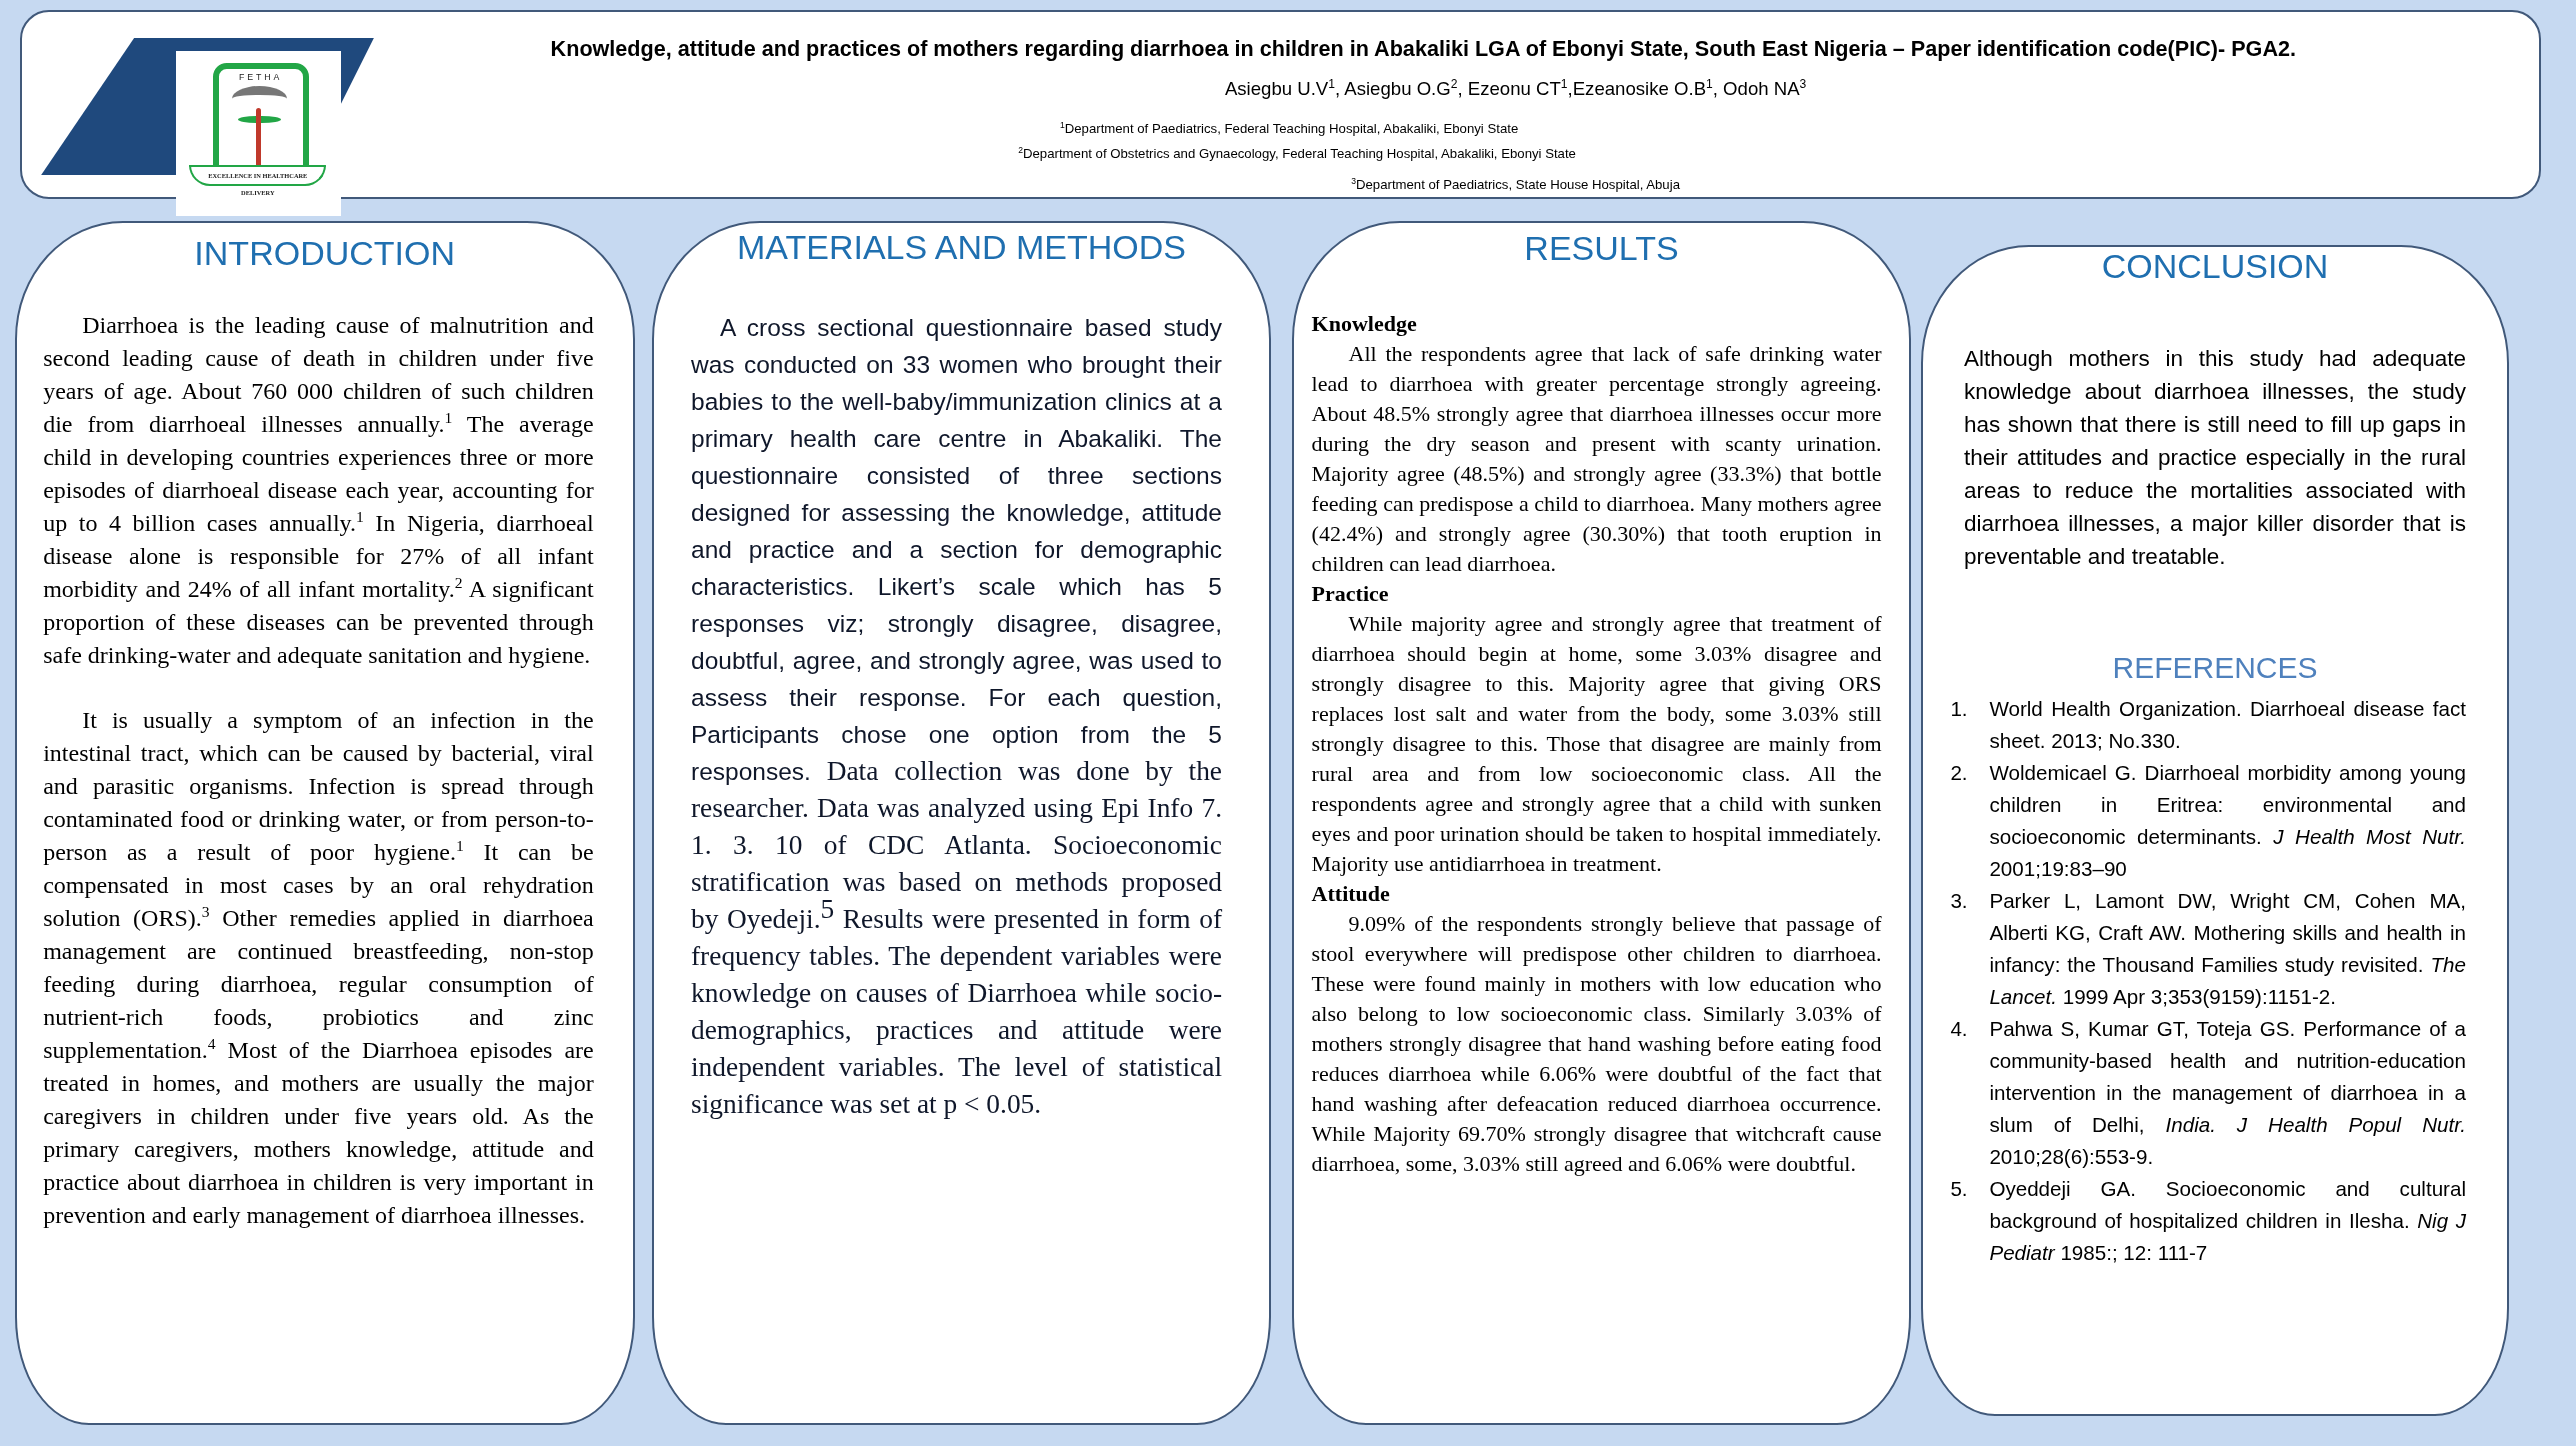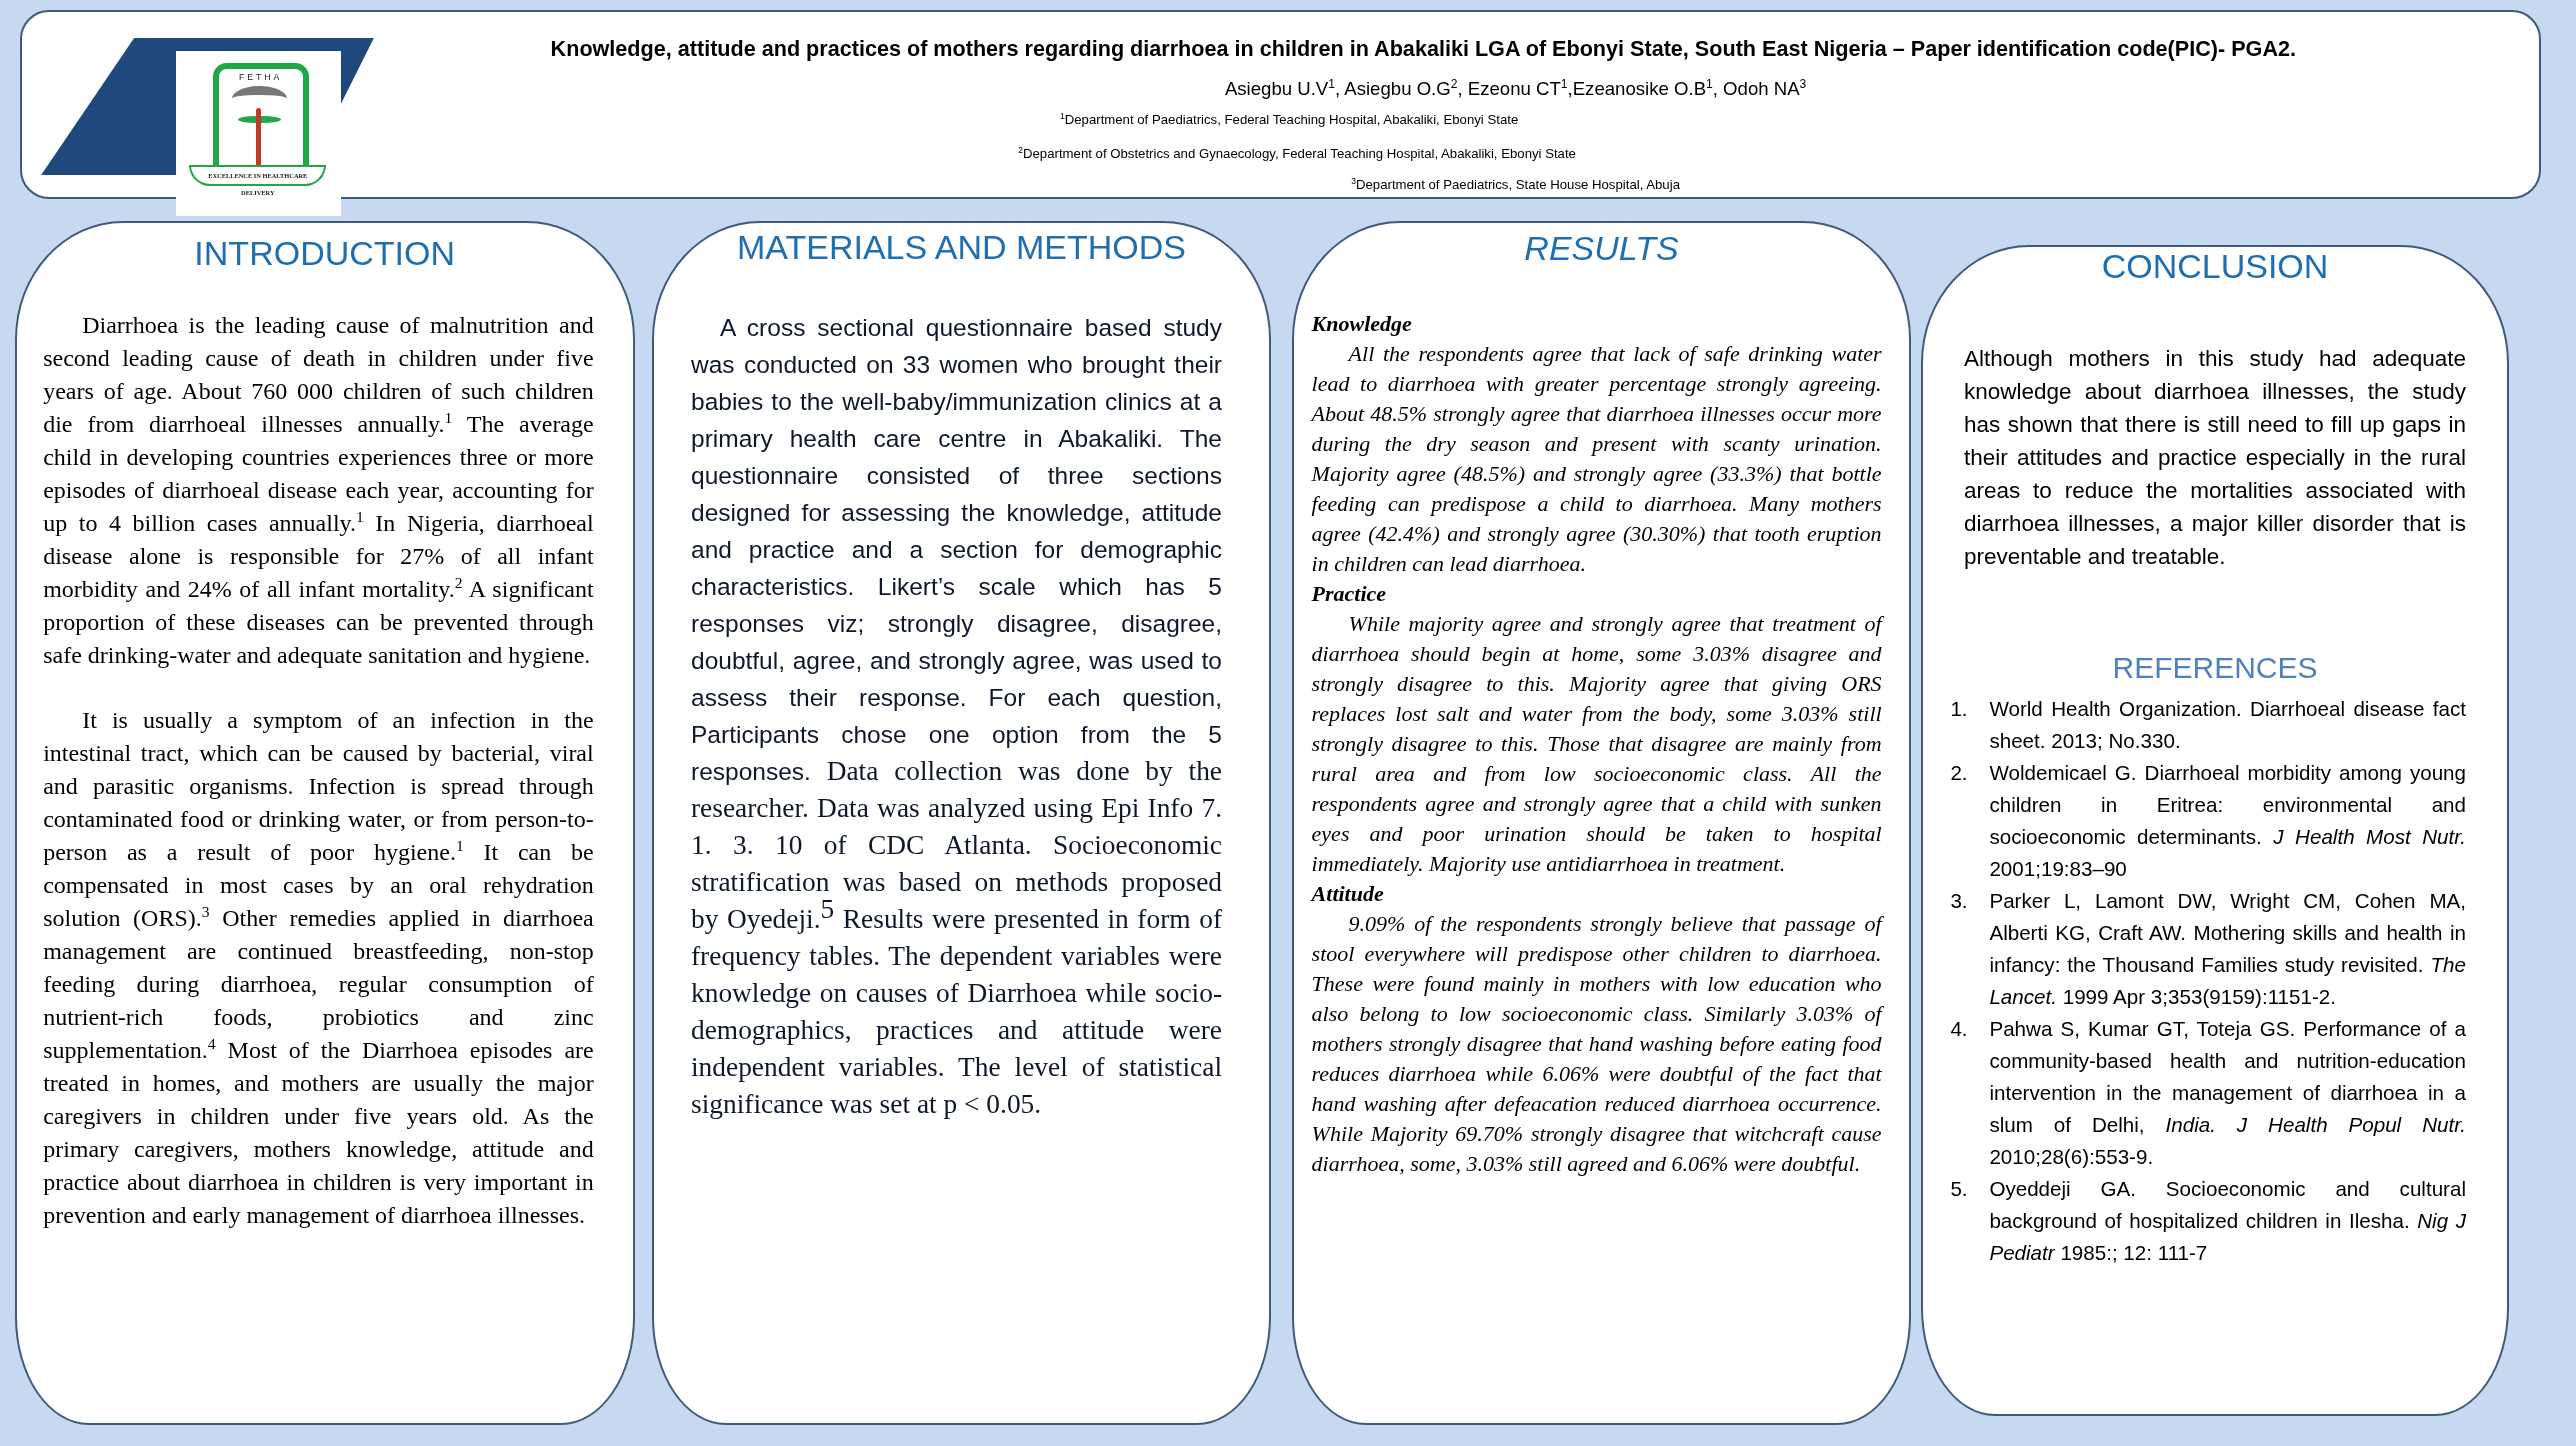--- a/index.html
+++ b/index.html
@@ -50,31 +50,31 @@
     position:absolute; left:529px; top:24.5px; width:2000px;
     font-weight:bold; font-size:21.6px; color:#000; white-space:nowrap;
   }
   .authors {
     position:absolute; left:0; right:0; top:66px; text-align:center;
     font-size:18.6px; color:#000; padding-left:471px;
   }
   .affil {
     position:absolute; left:0; right:0; text-align:center; font-size:13.2px; color:#000; padding-left:471px;
   }
-  .affil1 { top:100px;padding-left:18px; } .affil2 { top:134px;padding-left:34px; } .affil3 { top:165px; }
+  .affil1 { top:109px;padding-left:18px; } .affil2 { top:134px;padding-left:34px; } .affil3 { top:165px; }
   sup { font-size:0.65em; vertical-align:super; line-height:0; }
 
   .panel {
     position:absolute; background:#fff; border:2.9px solid #41597a;
     border-radius:108px 108px 74px 74px / 118px 118px 108px 108px;
     box-sizing:border-box;
   }
   .p-intro { left:14.7px; top:221px; width:620px; height:1204px; }
   .p-mm { left:652px; top:221px; width:619px; height:1204px;padding-left:8px; }
-  .p-res { left:1292px; top:221px; width:619px; height:1204px;font-style:italic; }
+  .p-res { left:1292px; top:221px; width:619px; height:1204px; }
   .p-con { left:1921px; top:245px; width:588px; height:1171px; }
 
   .panel-title {
     position:absolute; left:0; right:0; text-align:center;
     color:#1f6fb0; font-size:34px; font-family:"Liberation Sans", sans-serif;
   }
   .p-intro .panel-title { top:11px; }
   .p-mm .panel-title { top:4.9px; }
   .p-res .panel-title { top:5.9px; }
   .p-con .panel-title { top:0px; }

